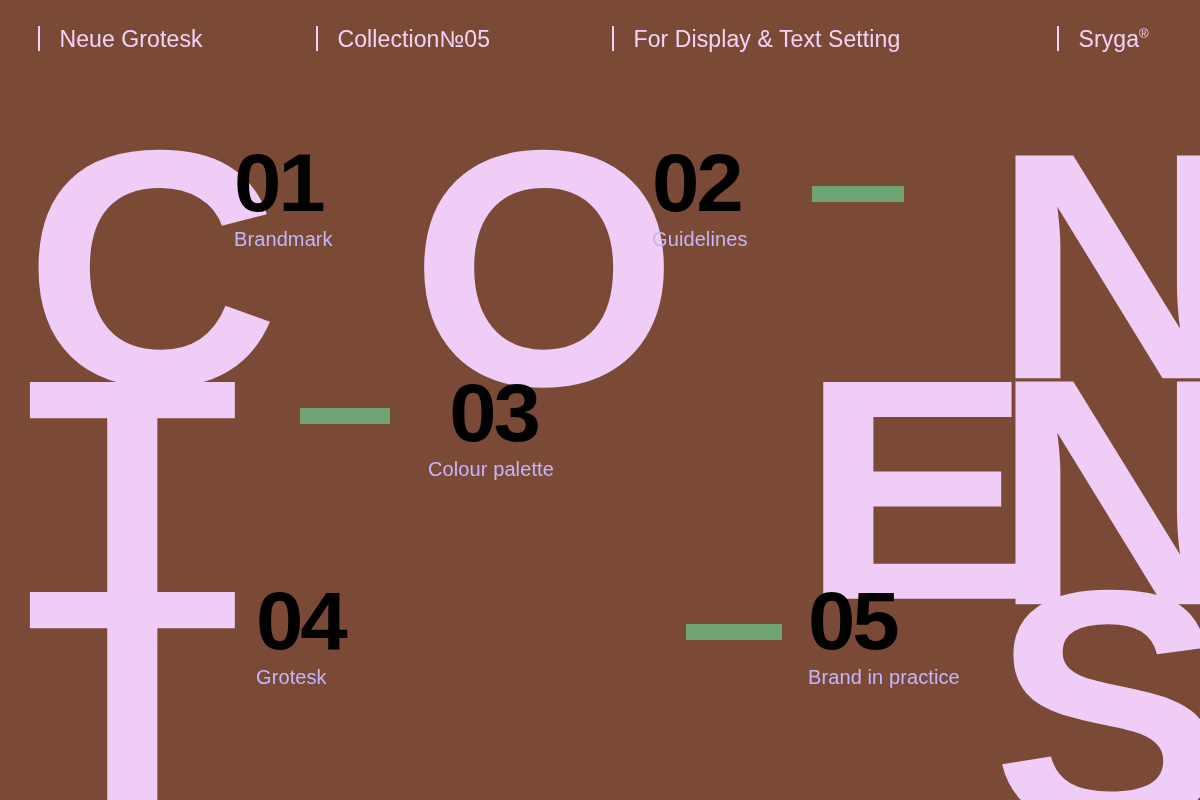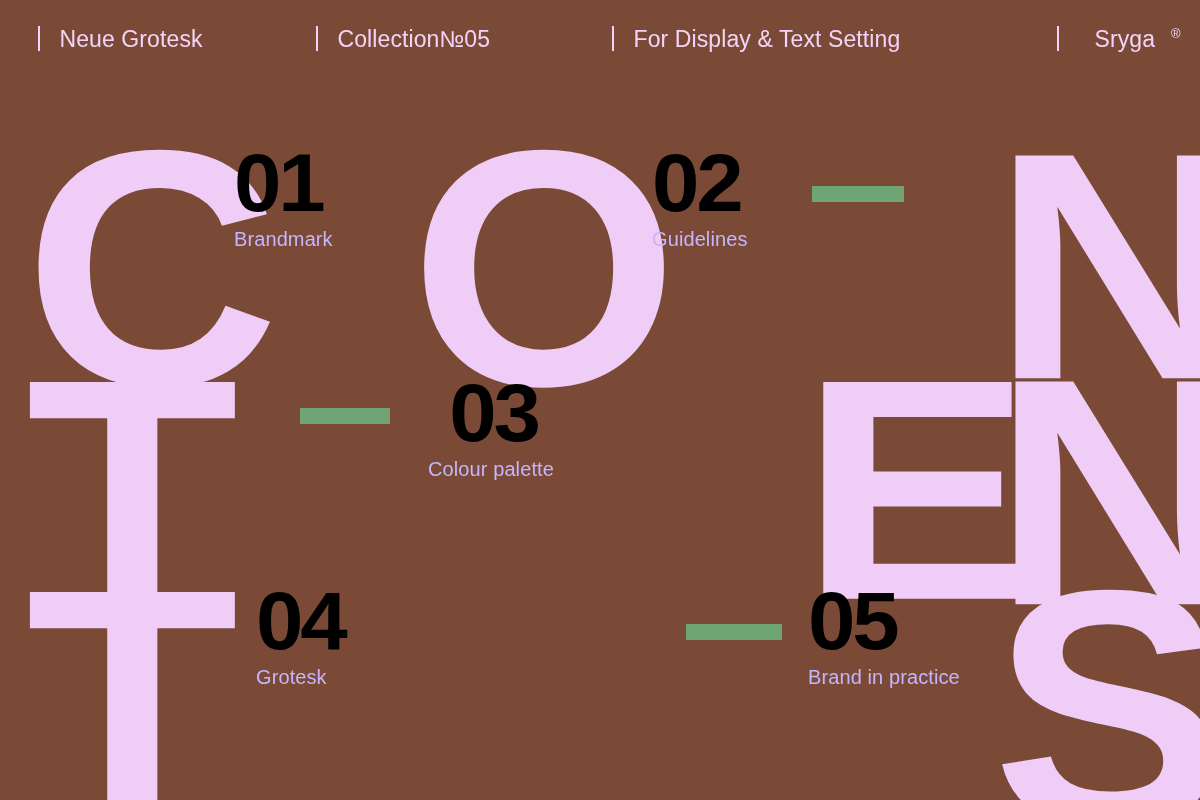--- a/index.html
+++ b/index.html
@@ -36,21 +36,21 @@
     display:inline-block;
     width:1.5px; height:25px;
     background:#f3d4f8;
     margin-right:20px;
     position:relative; top:4px;
     flex:0 0 auto;
   }
   #hdr-1 { position:absolute; left:38px;  top:22px; }
   #hdr-2 { position:absolute; left:316px; top:22px;text-align:right; }
   #hdr-3 { position:absolute; left:612px; top:22px;text-align:center; }
-  #hdr-4 { position:absolute; left:1057px;top:22px;gap:16px; }
+  #hdr-4 { position:absolute; left:1057px;top:22px; }
   .hdr-sup { font-size:13px; position:relative; top:-9px; }
   .hdr-numero { font-size:23px; }
 
   
   .bigletter {
     position:absolute;
     color:#f0cdf6;
     font-family:"Liberation Sans", sans-serif;
     font-weight:700;
     font-size:300px;

